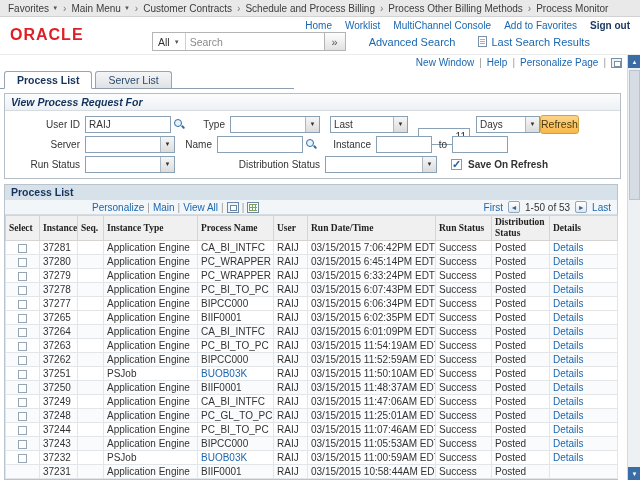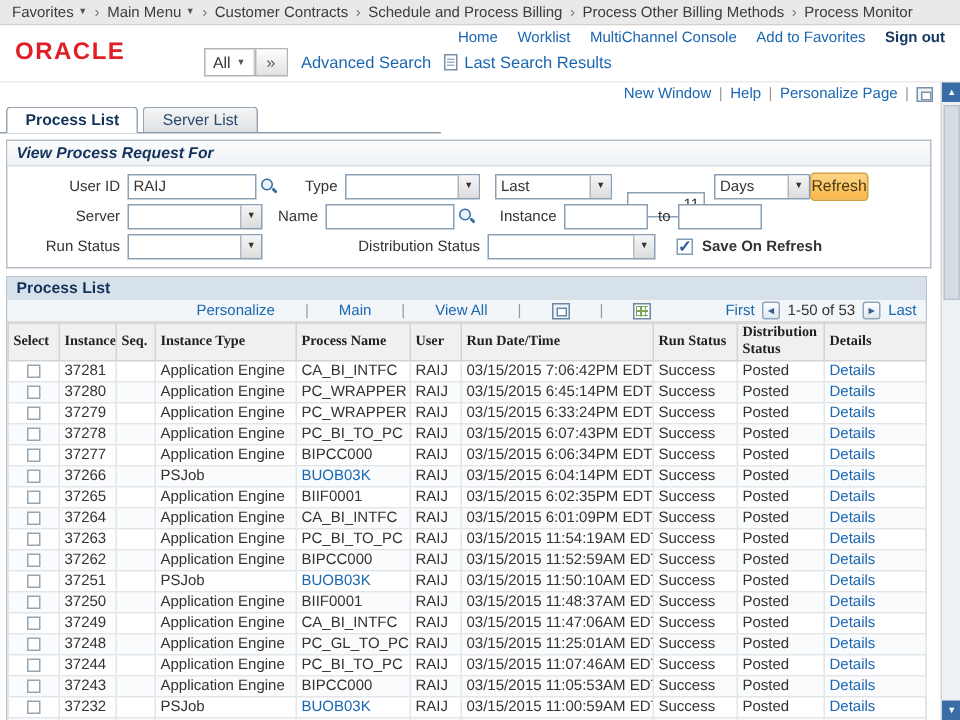--- a/index.html
+++ b/index.html
@@ -12,21 +12,21 @@
   .crumbbar { height:17px; background:#e9e9e9; border-bottom:1px solid #d2d2d2; display:flex; align-items:center; padding:0 8px; font-size:10px; color:#3c3c3c; white-space:nowrap; }
   .crumb { display:inline-flex; align-items:center; gap:3px; cursor:pointer; }
   .caret { font-size:6px; color:#555; }
   .crumb-sep { margin:0 5px; color:#777; }
 
   
   .hdr { position:relative; height:38px; background:#fff; border-bottom:1px solid #ececec; }
   .logo { position:absolute; left:10px; top:9px; font-size:16px; font-weight:bold; color:#e01e25; letter-spacing:1px; }
   .navlinks { position:absolute; top:3px; right:10px; display:flex; gap:13px; font-size:10px; white-space:nowrap; }
   .signout { color:#16355f; font-weight:bold; cursor:pointer; }
-  .searchrow { position:absolute; left:136px; top:15px; display:flex; align-items:center; gap:9px; }
+  .searchrow { position:absolute; left:152px; top:15px; display:flex; align-items:center; gap:23px; }
   .searchbox { display:flex; align-items:stretch; border:1px solid #b4b4b4; height:19px; background:#fff; }
   .scope { display:flex; align-items:center; gap:4px; padding:0 5px; cursor:pointer; font-size:10.5px; }
   .sdiv { width:1px; background:#cfcfcf; }
   .searchbox input { border:none; outline:none; width:138px; padding:0 4px; font-family:"Liberation Sans",sans-serif; font-size:10.5px; color:#444; }
   .searchbox input::placeholder { color:#8a8a8a; }
   .gobtn { width:21px; background:linear-gradient(#fdfdfd,#e2e2e2); border-left:1px solid #b4b4b4; color:#555; font-size:11px; display:flex; align-items:center; justify-content:center; cursor:pointer; }
   .lsr { display:flex; align-items:center; gap:4px; }
   .doc-ico { position:relative; display:inline-block; width:9px; height:11px; border:1px solid #7a8fa5; background:#fff; }
   .doc-ico::before { content:""; position:absolute; left:1px; top:2px; right:1px; height:1px; background:#9db3c8; box-shadow:0 2px 0 #9db3c8, 0 4px 0 #9db3c8; }
 
@@ -59,21 +59,21 @@
   .mag::after { content:""; position:absolute; left:8px; top:8px; width:4px; height:2px; background:#2e6da4; transform:rotate(45deg); border-radius:1px; }
   .gap6{width:6px;flex:none}.gap10{width:10px;flex:none}.gap14{width:14px;flex:none}
   .btn-refresh { margin-left:auto; margin-right:58px; width:84px; height:19px; background:linear-gradient(#fdd488,#f9b848); border:1px solid #d0a23c; border-radius:3px; color:#4a3a10; font-family:"Liberation Sans",sans-serif; font-size:10.5px; cursor:pointer; }
   .cbx { position:relative; display:inline-block; width:11px; height:11px; border:1px solid #7f9db9; background:#fff; vertical-align:middle; flex:none; cursor:pointer; }
   .cbx.checked::before { content:"✓"; position:absolute; left:0; top:-2px; font-size:11px; color:#2a5d9e; font-weight:bold; }
 
   
   .grid { margin:5px 0 0 4px; width:614px; border:1px solid #b9c3cd; }
   .grid-title { background:#d7e1ea; padding:1px 6px; font-weight:bold; color:#13335c; font-size:10.5px; height:15px; }
   .grid-toolbar { display:flex; align-items:center; background:#f2f6f9; border-bottom:1px solid #d5dde3; height:15px; padding:0 6px; font-size:10px; }
-  .toolbar-links { margin-left:120px; display:flex; gap:20px; align-items:center; }
+  .toolbar-links { margin-left:81px; display:flex; gap:3px; align-items:center; }
   .pager { margin-left:auto; display:flex; gap:5px; align-items:center; }
   .pgico { width:12px; height:12px; border:1px solid #8fa6bd; border-radius:2px; background:linear-gradient(#fff,#dfe7ee); display:flex; align-items:center; justify-content:center; font-size:7px; color:#35618f; cursor:pointer; }
   .ico-popout { position:relative; width:12px; height:11px; display:inline-block; border:1px solid #6a87a5; background:#eef4fa; cursor:pointer; }
   .ico-popout::before { content:""; position:absolute; left:2px; top:2px; width:5px; height:4px; border:1px solid #6a87a5; background:#fff; }
   .ico-grid { position:relative; width:12px; height:11px; display:inline-block; border:1px solid #6a87a5; background:#fff; cursor:pointer; }
   .ico-grid::before { content:""; position:absolute; top:1px; left:1px; right:1px; bottom:1px;
     background:repeating-linear-gradient(0deg,#79a65a 0 1px,transparent 1px 3px),
                repeating-linear-gradient(90deg,#79a65a 0 1px,transparent 1px 3px); }
   table { border-collapse:collapse; width:612px; table-layout:fixed; }
   th { background:#f0f0f0; border:1px solid #d4d4d4; font-size:9.5px; font-weight:bold; text-align:left; padding:1px 3px; color:#222; height:22px; line-height:11px; vertical-align:middle; overflow:hidden; cursor:pointer;font-family:Liberation Serif, serif; }
@@ -114,20 +114,21 @@
       <span class="link">Add to Favorites</span>
       <span class="signout">Sign out</span>
     </div>
   <div class="searchrow">
     <span class="searchbox">
       <span class="scope">
           <span>All</span>
           <span class="caret">▼</span>
         </span>
       <span class="sdiv"></span>
+      <input placeholder="Search" style="">
       <span class="gobtn">»</span>
     </span>
     <span class="link">Advanced Search</span>
     <span class="lsr">
       <span class="doc-ico"></span>
       <span class="link">Last Search Results</span>
     </span>
   </div>
 </div>
 
@@ -308,32 +309,20 @@
           <td>37277</td>
           <td></td>
           <td>Application Engine</td>
           <td>BIPCC000</td>
           <td>RAIJ</td>
           <td>03/15/2015 6:06:34PM EDT</td>
           <td>Success</td>
           <td>Posted</td>
           <td><span class="link">Details</span></td>
         </tr>
-        <tr class="alt">
-          <td class="tc"><span class="cb"></span></td>
-          <td>37266</td>
-          <td></td>
-          <td>PSJob</td>
-          <td><span class="link">BUOB03K</span></td>
-          <td>RAIJ</td>
-          <td>03/15/2015 6:04:14PM EDT</td>
-          <td>Success</td>
-          <td>Posted</td>
-          <td><span class="link">Details</span></td>
-        </tr>
         <tr>
           <td class="tc"><span class="cb"></span></td>
           <td>37265</td>
           <td></td>
           <td>Application Engine</td>
           <td>BIIF0001</td>
           <td>RAIJ</td>
           <td>03/15/2015 6:02:35PM EDT</td>
           <td>Success</td>
           <td>Posted</td>

